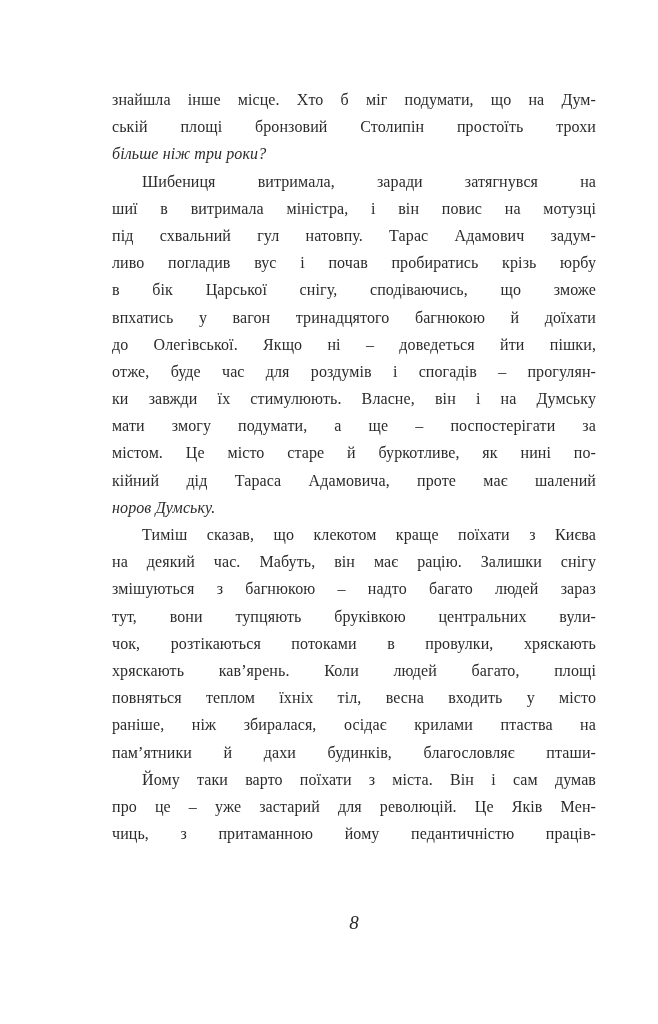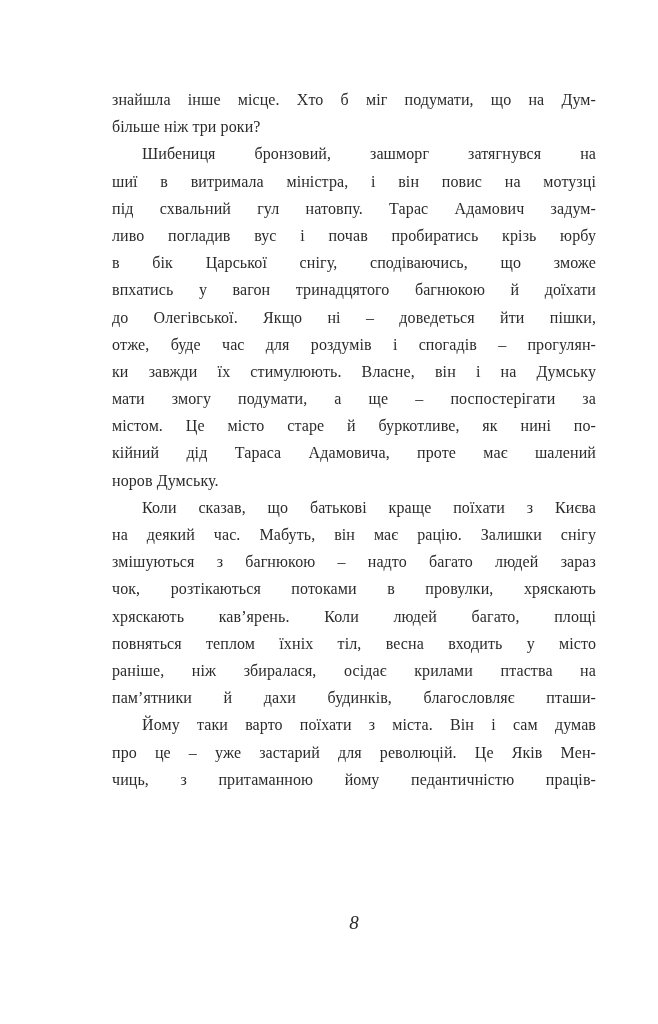--- a/index.html
+++ b/index.html
@@ -39,56 +39,59 @@
     text-align: justify;
     text-align-last: justify;
     white-space: normal;
   }
   .line.indent {
     text-indent: 30px;
   }
   .line.para-end {
     text-align: center;
     text-align-last: left;
+    font-style: italic;
   }
   .page-number {
     position: absolute;
     left: 112px;
     top: 912px;
     width: 484px;
     text-align: center;
     font-family: "Liberation Serif", "DejaVu Serif", serif;
     font-style: italic;
     font-size: 19px;
     color: var(--ink);
   }
 </style>
 </head>
 <body>
 
 <div class="page">
   <div class="text-block">
       <div class="line">знайшла інше місце. Хто б міг подумати, що на Дум-</div>
+      <div class="line">ській площі бронзовий Столипін простоїть трохи</div>
       <div class="line para-end">більше ніж три роки?</div>
-      <div class="line indent">Шибениця бронзовий, зашморг затягнувся на</div>
+      <div class="line indent">Шибениця витримала, заради затягнувся на</div>
       <div class="line">шиї в витримала міністра, і він повис на мотузці</div>
       <div class="line">під схвальний гул натовпу. Тарас Адамович задум-</div>
       <div class="line">ливо погладив вус і почав пробиратись крізь юрбу</div>
       <div class="line">в бік Царської снігу, сподіваючись, що зможе</div>
       <div class="line">впхатись у вагон тринадцятого багнюкою й доїхати</div>
       <div class="line">до Олегівської. Якщо ні – доведеться йти пішки,</div>
       <div class="line">отже, буде час для роздумів і спогадів – прогулян-</div>
       <div class="line">ки завжди їх стимулюють. Власне, він і на Думську</div>
       <div class="line">мати змогу подумати, а ще – поспостерігати за</div>
       <div class="line">містом. Це місто старе й буркотливе, як нині по-</div>
       <div class="line">кійний дід Тараса Адамовича, проте має шалений</div>
       <div class="line para-end">норов Думську.</div>
-      <div class="line indent">Коли сказав, що батькові краще поїхати з Києва</div>
+      <div class="line indent">Тиміш сказав, що клекотом краще поїхати з Києва</div>
       <div class="line">на деякий час. Мабуть, він має рацію. Залишки снігу</div>
       <div class="line">змішуються з багнюкою – надто багато людей зараз</div>
+      <div class="line">тут, вони тупцяють бруківкою центральних вули-</div>
       <div class="line">чок, розтікаються потоками в провулки, хряскають</div>
       <div class="line">хряскають кав’ярень. Коли людей багато, площі</div>
       <div class="line">повняться теплом їхніх тіл, весна входить у місто</div>
       <div class="line">раніше, ніж збиралася, осідає крилами птаства на</div>
       <div class="line">пам’ятники й дахи будинків, благословляє пташи-</div>
       <div class="line indent">Йому таки варто поїхати з міста. Він і сам думав</div>
       <div class="line">про це – уже застарий для революцій. Це Яків Мен-</div>
       <div class="line">чиць, з притаманною йому педантичністю праців-</div>
     </div>
   <div class="page-number">8</div>

